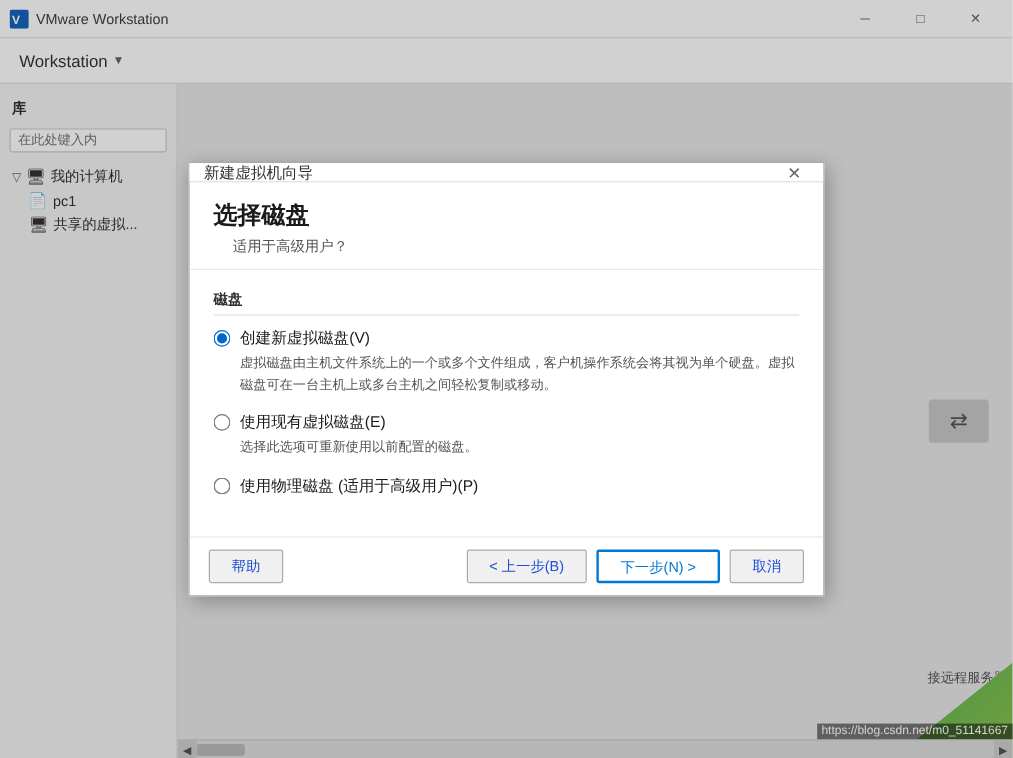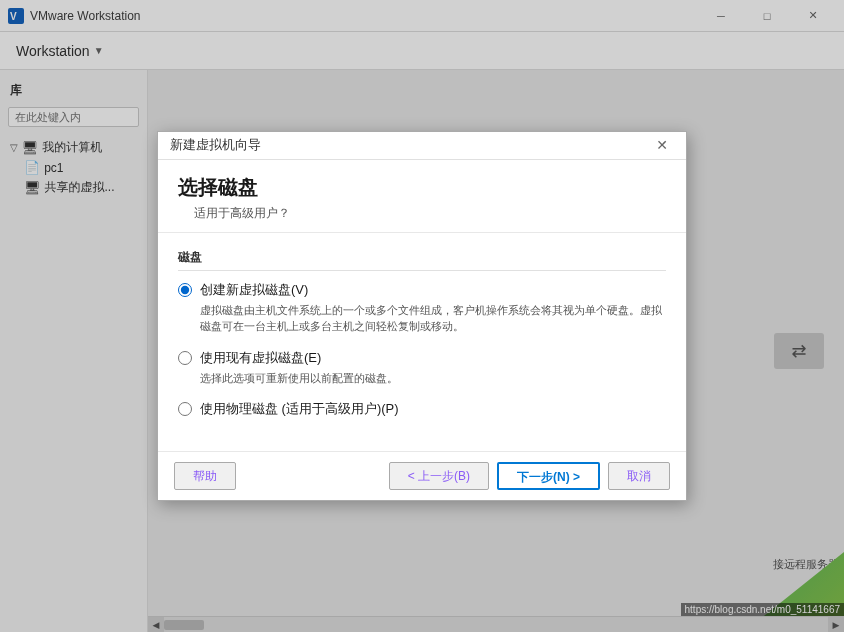--- a/index.html
+++ b/index.html
@@ -242,21 +242,21 @@
     .dialog {
       width: 530px;
       background: #fff;
       border: 1px solid #aaa;
       box-shadow: 2px 4px 16px rgba(0,0,0,0.3);
       display: flex;
       flex-direction: column;
     }
 
     .dialog-titlebar {
-      height: 28px;
+      height: 16px;
       background: #fff;
       border-bottom: 1px solid #e0e0e0;
       display: flex;
       align-items: center;
       padding: 4px 12px;
     }
     .dialog-title-text {
       flex: 1;
       font-size: 13px;
       color: #333;
@@ -341,28 +341,28 @@
       gap: 8px;
     }
 
     .btn {
       padding: 5px 18px;
       height: 28px;
       border: 1px solid #aaa;
       background: #f0f0f0;
       cursor: pointer;
       font-size: 12px;
-      color: #8b5cf6;
+      color: #1d4ed8;
       border-radius: 2px;
     }
     .btn-primary {
       background: #fff;
       border: 2px solid #0078d4;
       color: #0078d4;
-      font-weight: bold;
+      font-weight: normal;
     }
     .btn-help { margin-right: auto; }
 
     
     .url-bar {
       position: absolute;
       bottom: 16px;
       right: 0;
       background: rgba(0,0,0,0.5);
       color: #fff;

